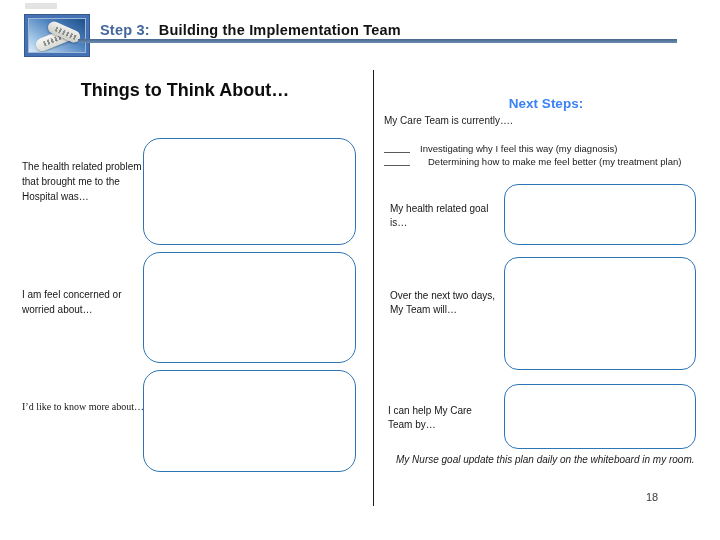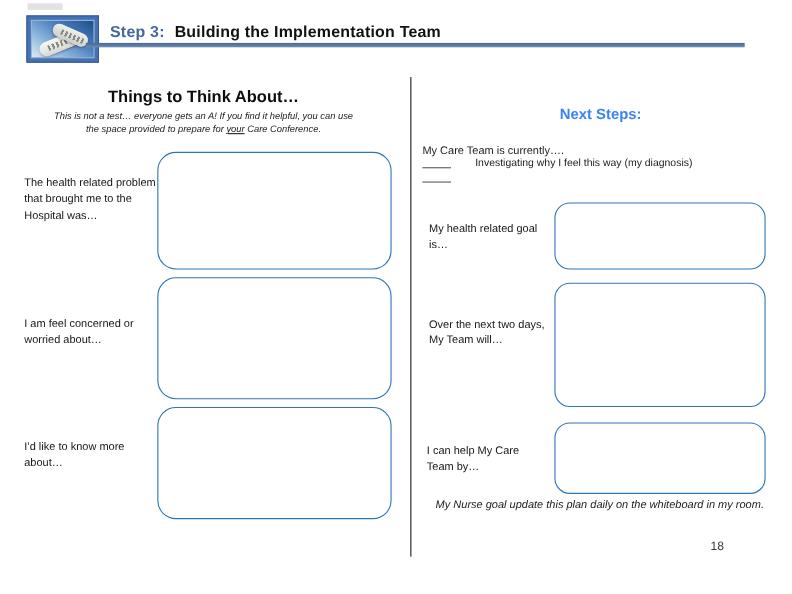--- a/index.html
+++ b/index.html
@@ -39,39 +39,39 @@
   .header-line {
     left:78px; top:39px; width:599px; height:4px;
     background:linear-gradient(#47688f,#6c8cb4);
   }
 
   
   .divider { left:373px; top:70px; width:1px; height:436px; background:#1c1c1c; }
 
   
   .think-heading { left:60px; top:80px; width:250px; text-align:center;
-    font-size:15px; font-weight:bold; color:#0d0d0d; }
+    font-size:18px; font-weight:bold; color:#0d0d0d; }
   .think-sub { left:44px; top:99px; width:282px; text-align:center;
     font-size:8.5px; font-style:italic; line-height:12px; color:#222; }
   .think-sub u { text-underline-offset:1px; }
 
   .next-heading { left:460px; top:96px; width:172px; text-align:center;
     font-size:13.5px; font-weight:bold; color:#3b82f6; }
 
   
   .prompt { font-size:10px; line-height:15px; color:#151515; }
   .rprompt { font-size:10px; line-height:14px; color:#151515; }
 
   
   .input-box { background:#fff; border:1.4px solid #2e75b6; box-sizing:border-box; }
   .lbox { left:143px; width:213px; border-radius:17px; }
   .rbox { left:504px; width:192px; border-radius:14px; }
 
   
-  .intro-line { left:384px; top:132px; font-size:10px; }
+  .intro-line { left:384px; top:115px; font-size:10px; }
   .blank-line { width:26px; height:0; border-top:1.2px solid #5a5a5a; }
   .check-text { font-size:9.5px; white-space:nowrap; }
 
   .footnote { left:396px; top:454px; width:312px; font-size:10px; font-style:italic; color:#191919; }
   .page-number { left:646px; top:491px; font-size:11px; color:#3c3c3c; }
 </style>
 </head>
 <body>
 
 <div id="slide">
@@ -90,39 +90,36 @@
   </div>
 
   <div class="abs titlebar">
     <span class="step-label">Step 3:</span><span class="title-main">Building the Implementation Team</span>
   </div>
   <div class="abs header-line"></div>
 
   <div class="abs divider"></div>
 
   <div class="abs think-heading">Things to Think About…</div>
-  <div class="abs think-sub">
-    <span>This is not a test… everyone gets an A!  If you find it helpful, you can use</span><br>
-    <span>the space provided to prepare for </span><u>your</u><span> Care Conference.</span>
-  </div>
 
   <div class="abs prompt" style="left:22px; top:159px; width:128px;">The health related problem that brought me to the Hospital was…</div>
   <div class="abs prompt" style="left:22px; top:287px; width:128px;">I am feel concerned or worried about…</div>
-  <div class="abs prompt" style="left:22px; top:399px; width:128px;">I’d like to know more about…</div>
+  <div class="abs prompt" style="left:22px; top:399px; width:128px;font-family:Liberation Serif, serif;">I’d like to know more about…</div>
 
   <div class="abs input-box lbox" style="top:138px; height:107px;"></div>
   <div class="abs input-box lbox" style="top:252px; height:111px;"></div>
   <div class="abs input-box lbox" style="top:370px; height:102px;"></div>
 
   <div class="abs next-heading">Next Steps:</div>
   <div class="abs intro-line">My Care Team is currently….</div>
 
   <div class="abs blank-line" style="left:384px; top:152px;"></div>
-  <div class="abs check-text" style="left:432px; top:143px;">Investigating why I feel this way (my diagnosis)</div>
+  <div class="abs check-text" style="left:420px; top:143px;">Investigating why I feel this way (my diagnosis)</div>
   <div class="abs blank-line" style="left:384px; top:165px;"></div>
+  <div class="abs check-text" style="left:428px; top:156px;">Determining how to make me feel better (my treatment plan)</div>
 
   <div class="abs rprompt" style="left:390px; top:202px; width:112px;">My health related goal is…</div>
   <div class="abs rprompt" style="left:390px; top:289px; width:114px;">Over the next two days, My Team will…</div>
   <div class="abs rprompt" style="left:388px; top:404px; width:102px;">I can help My Care Team by…</div>
 
   <div class="abs input-box rbox" style="top:184px; height:61px;"></div>
   <div class="abs input-box rbox" style="top:257px; height:113px;"></div>
   <div class="abs input-box rbox" style="top:384px; height:65px;"></div>
 
   <div class="abs footnote">My Nurse goal update this plan daily on the whiteboard in my room.</div>

